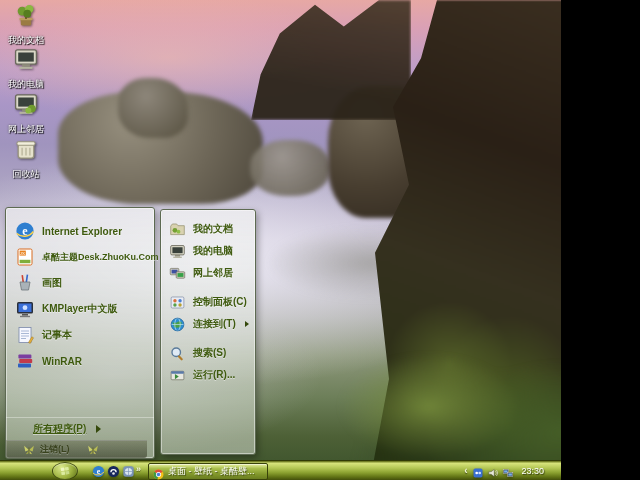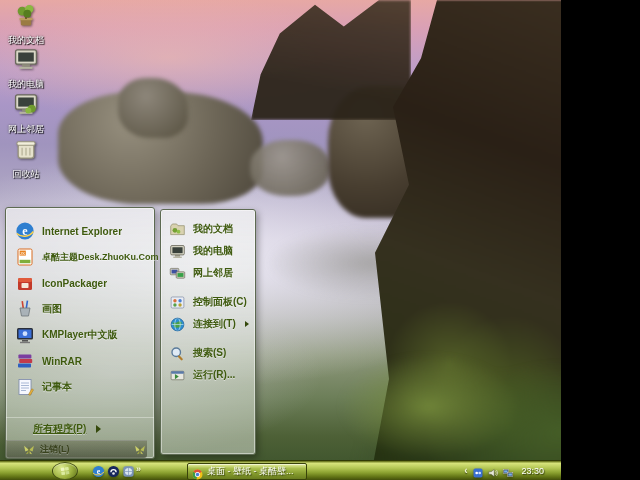--- a/index.html
+++ b/index.html
@@ -60,42 +60,42 @@
   .panel-right .mitem{height:22px;padding-left:8px;}
   .panel-right .mi{width:17px;height:17px;flex:0 0 17px;}
   .gap6{height:7px;}
   .allprog{position:absolute;left:0;right:0;bottom:18px;height:22px;display:flex;align-items:center;
     gap:10px;padding-left:27px;cursor:default;border-top:1px solid rgba(255,255,255,.35);}
   .allprog .lbl{font-size:10px;font-weight:bold;color:#3e5a0e;text-shadow:0 1px 0 rgba(255,255,255,.45);text-decoration:underline;}
   .tri{width:0;height:0;border-left:5px solid #35490c;border-top:4px solid transparent;border-bottom:4px solid transparent;}
   .tri-sub{margin-left:auto;margin-right:6px;width:0;height:0;border-left:4px solid #35490c;border-top:3.5px solid transparent;border-bottom:3.5px solid transparent;}
   .bottomstrip{position:absolute;left:0;right:7px;bottom:0;height:17px;display:flex;align-items:center;
     background:linear-gradient(180deg, rgba(84,88,58,.40), rgba(44,48,28,.55));
-    border-top:1px solid rgba(255,255,255,.3);border-radius:0 0 3px 3px;justify-content:space-between;}
+    border-top:1px solid rgba(255,255,255,.3);border-radius:0 0 3px 3px;}
   .powerbtn{display:flex;align-items:center;gap:4px;margin-left:16px;cursor:default;}
   .powerbtn .mi{width:14px;height:14px;}
   .powerbtn .mi svg{width:100%;height:100%;}
   .powerbtn .lbl{font-size:9px;font-weight:bold;color:#39421e;text-shadow:0 1px 0 rgba(255,255,255,.25);}
   
   .taskbar{position:absolute;left:0;right:0;bottom:0;height:19px;
     background:linear-gradient(180deg,#55610f 0%,#d8e47c 12%,#b3c654 38%,#8aa02f 62%,#5e7014 85%,#434f0c 100%);
     border-top:1px solid #313a06;display:flex;align-items:center;}
   .orb{position:absolute;left:52px;top:1px;width:24px;height:16px;border-radius:50%;
     background:radial-gradient(circle at 35% 28%,#dcea8e,#9db23f 55%,#5a6d15 100%);
     border:1px solid rgba(36,44,4,.7);box-shadow:0 1px 1px rgba(255,255,255,.4) inset;
     display:flex;align-items:center;justify-content:center;cursor:pointer;}
   .orb svg{width:12px;height:12px;}
   .ql{position:absolute;top:3px;width:13px;height:13px;cursor:pointer;}
   .ql svg{width:100%;height:100%;filter:drop-shadow(0 1px 1px rgba(0,0,0,.35));}
   .qlchev{position:absolute;left:136px;top:3px;font-size:9px;font-weight:bold;color:#f4f8d8;
     text-shadow:0 1px 1px rgba(0,0,0,.5);cursor:pointer;}
   .taskbtn{position:absolute;left:148px;top:2px;width:110px;height:15px;border:1px solid #39430a;border-radius:2px;
     background:linear-gradient(180deg,#eaf2a6,#aabf4c 30%,#80962a 70%,#6a7d20);
     box-shadow:0 1px 0 rgba(255,255,255,.5) inset;display:flex;align-items:center;gap:4px;
-    padding:0 4px;cursor:pointer;margin-left:39px;}
+    padding:0 4px;cursor:pointer;}
   .taskbtn .ti{width:11px;height:11px;flex:0 0 11px;}
   .taskbtn .ti svg{width:100%;height:100%;}
   .taskbtn .lbl{font-size:9px;color:#fff;white-space:nowrap;overflow:hidden;
     text-shadow:1px 1px 1px rgba(0,0,0,.55);}
   .tray{position:absolute;right:2px;top:0;height:19px;display:flex;align-items:center;gap:3px;}
   .traychev{font-size:10px;font-weight:bold;color:#f4f8d8;text-shadow:0 1px 1px rgba(0,0,0,.5);
     margin-right:2px;cursor:pointer;}
   .trayic{width:12px;height:12px;cursor:pointer;}
   .trayic svg{width:100%;height:100%;filter:drop-shadow(0 1px 1px rgba(0,0,0,.35));}
   .clock{font-size:9px;color:#fff;margin:0 15px 0 4px;text-shadow:1px 1px 1px rgba(0,0,0,.6);}
@@ -171,59 +171,51 @@
       <span class="mi"><svg viewBox="0 0 20 20">
             <rect x="3" y="2" width="14" height="16" rx="1.5" fill="#fff" stroke="#d86b1f"></rect>
             <rect x="4.6" y="3.6" width="6.2" height="5" fill="#e8821f"></rect>
             <text x="7.7" y="7.6" font-size="4" fill="#fff" text-anchor="middle">ZK</text>
             <rect x="4.6" y="12.8" width="10.8" height="3.4" fill="#7fae3a"></rect>
           </svg></span>
       <span class="lbl" style="font-size:9px">卓酷主题Desk.ZhuoKu.Com</span>
     </div>
     <div class="mitem">
       <span class="mi"><svg viewBox="0 0 20 20">
-            <rect x="3" y="5" width="14" height="12" rx="1.5" fill="#c23a2a"></rect>
-            <rect x="3" y="5" width="14" height="4" rx="1.5" fill="#e05a3a"></rect>
-            <rect x="6.5" y="10" width="7" height="5" rx="0.8" fill="#f4e9d8"></rect>
-          </svg></span>
-      <span class="lbl">IconPackager</span>
-    </div>
-    <div class="mitem">
-      <span class="mi"><svg viewBox="0 0 20 20">
             <rect x="7" y="2" width="1.6" height="8" fill="#cc4433" transform="rotate(-8 8 6)"></rect>
             <rect x="11" y="1.5" width="1.6" height="8.5" fill="#3366cc" transform="rotate(8 12 6)"></rect>
             <path d="M5 9 h10 l-1.5 8 h-7 Z" fill="#a9b2b8" stroke="#6d757a" stroke-width="0.8"></path>
           </svg></span>
       <span class="lbl">画图</span>
     </div>
     <div class="mitem">
       <span class="mi"><svg viewBox="0 0 20 20">
             <rect x="2" y="3" width="16" height="11.5" rx="1.5" fill="#2a2f3a"></rect>
             <rect x="3.5" y="4.5" width="13" height="8.5" fill="#3a6fd8"></rect>
             <circle cx="10" cy="8.7" r="2.4" fill="#cfe0ff"></circle>
             <rect x="7" y="15" width="6" height="1.6" fill="#555"></rect>
             <rect x="5" y="16.8" width="10" height="1.4" fill="#777"></rect>
           </svg></span>
       <span class="lbl">KMPlayer中文版</span>
     </div>
     <div class="mitem">
       <span class="mi"><svg viewBox="0 0 20 20">
+            <rect x="4" y="2.5" width="12" height="15" fill="#f6f8ff" stroke="#7a88aa" stroke-width="0.8"></rect>
+            <path d="M6 6 h8 M6 8.5 h8 M6 11 h8 M6 13.5 h5" stroke="#9fb0d0" stroke-width="0.9"></path>
+            <path d="M13.5 17.5 L16.8 11.8 l1.7 1 L15.2 18.4 Z" fill="#e8b13a" stroke="#9a7420" stroke-width="0.5"></path>
+          </svg></span>
+      <span class="lbl">记事本</span>
+    </div>
+    <div class="mitem">
+      <span class="mi"><svg viewBox="0 0 20 20">
             <rect x="3.4" y="3.6" width="13" height="4" rx="0.8" fill="#7b3fa0"></rect>
             <rect x="4.2" y="8" width="13" height="4" rx="0.8" fill="#c23a4a"></rect>
             <rect x="3" y="12.4" width="13" height="4.2" rx="0.8" fill="#2f5fbf"></rect>
           </svg></span>
       <span class="lbl">WinRAR</span>
-    </div>
-    <div class="mitem">
-      <span class="mi"><svg viewBox="0 0 20 20">
-            <rect x="4" y="2.5" width="12" height="15" fill="#f6f8ff" stroke="#7a88aa" stroke-width="0.8"></rect>
-            <path d="M6 6 h8 M6 8.5 h8 M6 11 h8 M6 13.5 h5" stroke="#9fb0d0" stroke-width="0.9"></path>
-            <path d="M13.5 17.5 L16.8 11.8 l1.7 1 L15.2 18.4 Z" fill="#e8b13a" stroke="#9a7420" stroke-width="0.5"></path>
-          </svg></span>
-      <span class="lbl">记事本</span>
     </div>
     <div class="allprog">
       <span class="lbl">所有程序(P)</span>
       <span class="tri"></span>
     </div>
     <div class="bottomstrip">
       <div class="powerbtn">
         <span class="mi"><svg viewBox="0 0 20 20">
               <path d="M10 10 L3 4 L4.8 12 Z" fill="#cdd06a"></path>
               <path d="M10 10 L17 4 L15.2 12 Z" fill="#b8bc55"></path>

